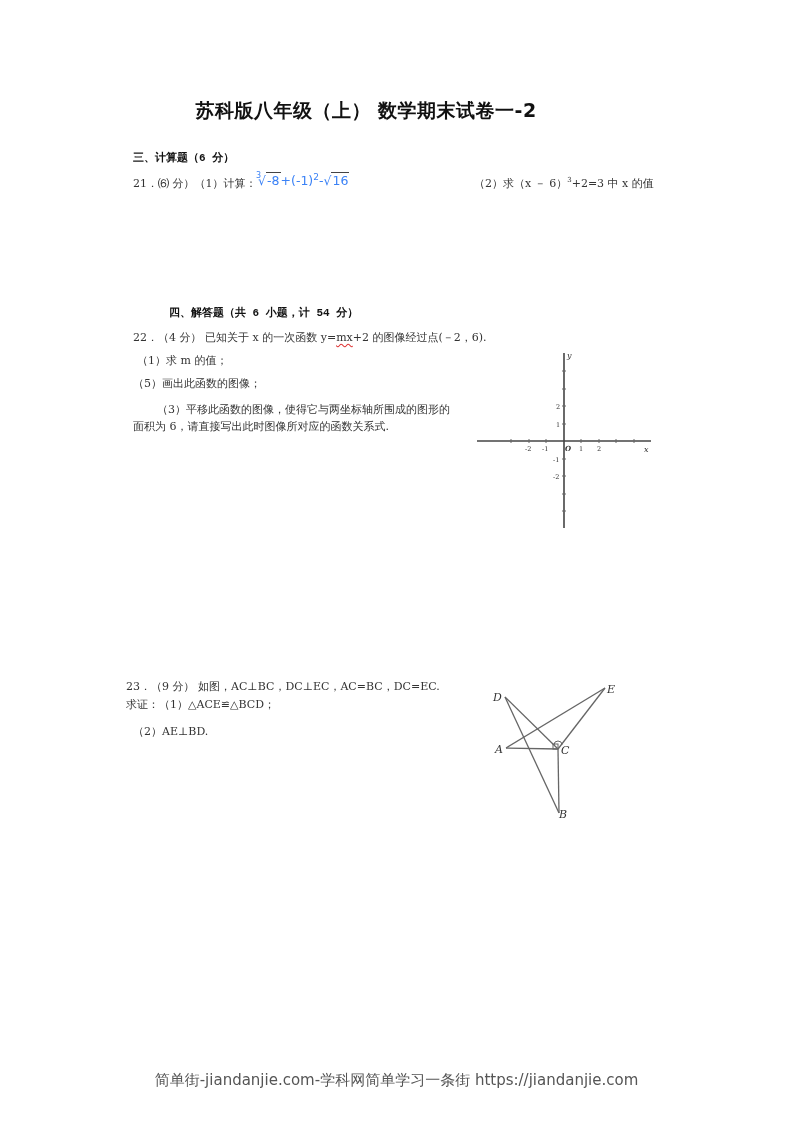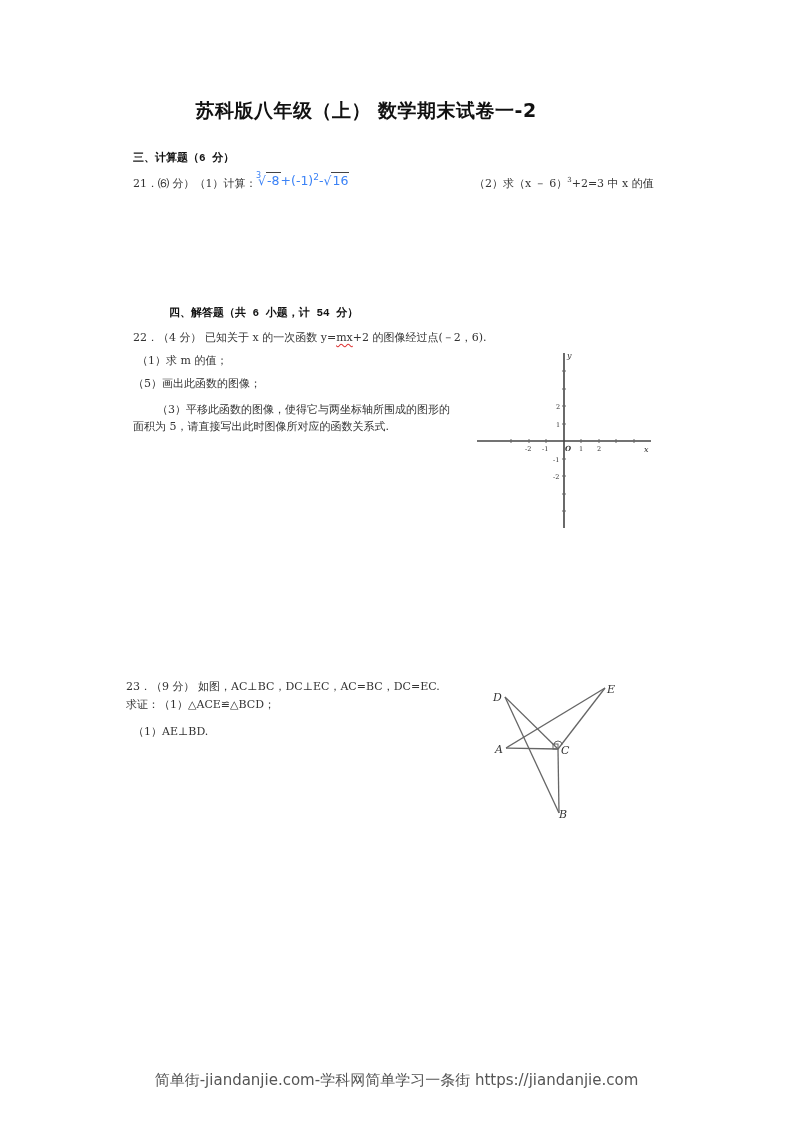--- a/index.html
+++ b/index.html
@@ -35,21 +35,21 @@
 </div>
 
 <div class="abs sec" style="left:133px; top:305px;margin-left:36px;">四、解答题（共 6 小题，计 54 分）</div>
 
 <div class="abs q" style="left:133px; top:330px;">
   <span>22．（4 分）  已知关于 x 的一次函数 y=</span><span class="wavy">mx</span><span>+2 的图像经过点(－2，6).</span>
 </div>
 <div class="abs q" style="left:137px; top:353px;">（1）求 m 的值；</div>
 <div class="abs q" style="left:133px; top:376px;">（5）画出此函数的图像；</div>
 <div class="abs q" style="left:133px; top:402px;margin-left:24px;">（3）平移此函数的图像，使得它与两坐标轴所围成的图形的</div>
-<div class="abs q" style="left:133px; top:419px;">面积为 5，请直接写出此时图像所对应的函数关系式.</div>
+<div class="abs q" style="left:133px; top:419px;">面积为 6，请直接写出此时图像所对应的函数关系式.</div>
 
 <svg class="abs" style="left:470px; top:345px;" width="190" height="190">
   <g stroke="#444" stroke-width="1.6" fill="none">
     <line x1="7" y1="96" x2="181" y2="96"></line>
     <line x1="94" y1="8" x2="94" y2="183"></line>
   </g>
   <g stroke="#666" stroke-width="1">
     <line x1="41" y1="94" x2="41" y2="98"></line>
       <line x1="59" y1="94" x2="59" y2="98"></line>
       <line x1="76" y1="94" x2="76" y2="98"></line>
@@ -76,21 +76,21 @@
     <text x="127" y="106">2</text>
     <text x="86" y="64">2</text>
     <text x="86" y="82">1</text>
     <text x="83" y="117">-1</text>
     <text x="83" y="134">-2</text>
   </g>
 </svg>
 
 <div class="abs q" style="left:126px; top:679px;">23．（9 分）  如图，AC⊥BC，DC⊥EC，AC=BC，DC=EC.</div>
 <div class="abs q" style="left:126px; top:697px;">求证：（1）△ACE≌△BCD；</div>
-<div class="abs q" style="left:133px; top:724px;">（1）AE⊥BD.</div>
+<div class="abs q" style="left:133px; top:724px;">（2）AE⊥BD.</div>
 
 <svg class="abs" style="left:480px; top:675px;" width="150" height="150">
   <g stroke="#666" stroke-width="1.3" fill="none">
     <line x1="26" y1="73" x2="78" y2="74"></line>
     <line x1="78" y1="74" x2="79" y2="138"></line>
     <line x1="25" y1="22" x2="78" y2="74"></line>
     <line x1="78" y1="74" x2="125" y2="13"></line>
     <line x1="26" y1="73" x2="125" y2="13"></line>
     <line x1="25" y1="22" x2="79" y2="138"></line>
     <rect x="73" y="69" width="5" height="5" stroke-width="1"></rect>

